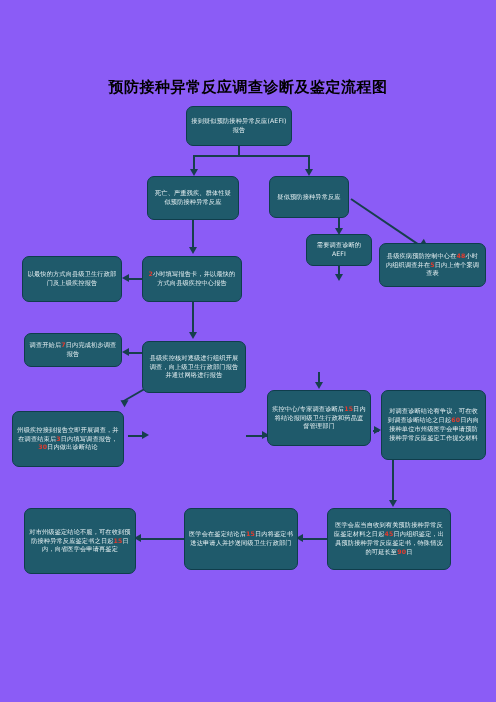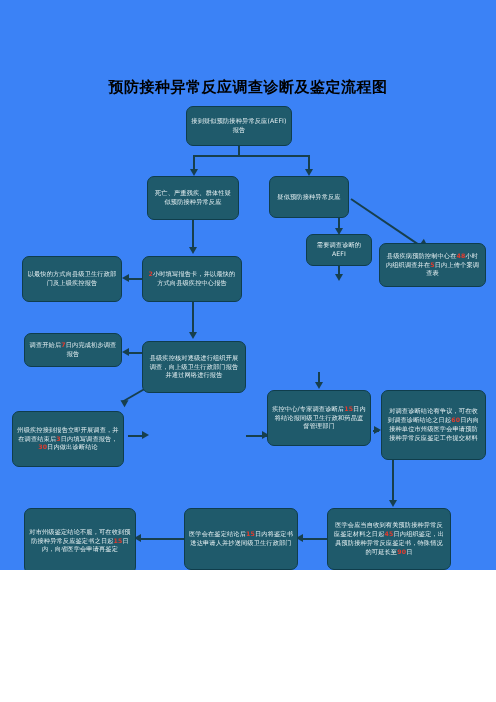--- a/index.html
+++ b/index.html
@@ -3,22 +3,22 @@
 <meta charset="utf-8">
 <style>
   html, body {
     margin: 0;
     padding: 0;
     background: #ffffff;
   }
   #page {
     position: relative;
     width: 496px;
-    height: 570px;
-    background: #3b82f6;
+    height: 702px;
+    background: #8b5cf6;
     overflow: hidden;
     font-family: "DejaVu Sans", "Liberation Sans", sans-serif;
   }
   .title {
     position: absolute;
     left: 0;
     top: 78px;
     width: 496px;
     text-align: center;
     font-size: 15px;

